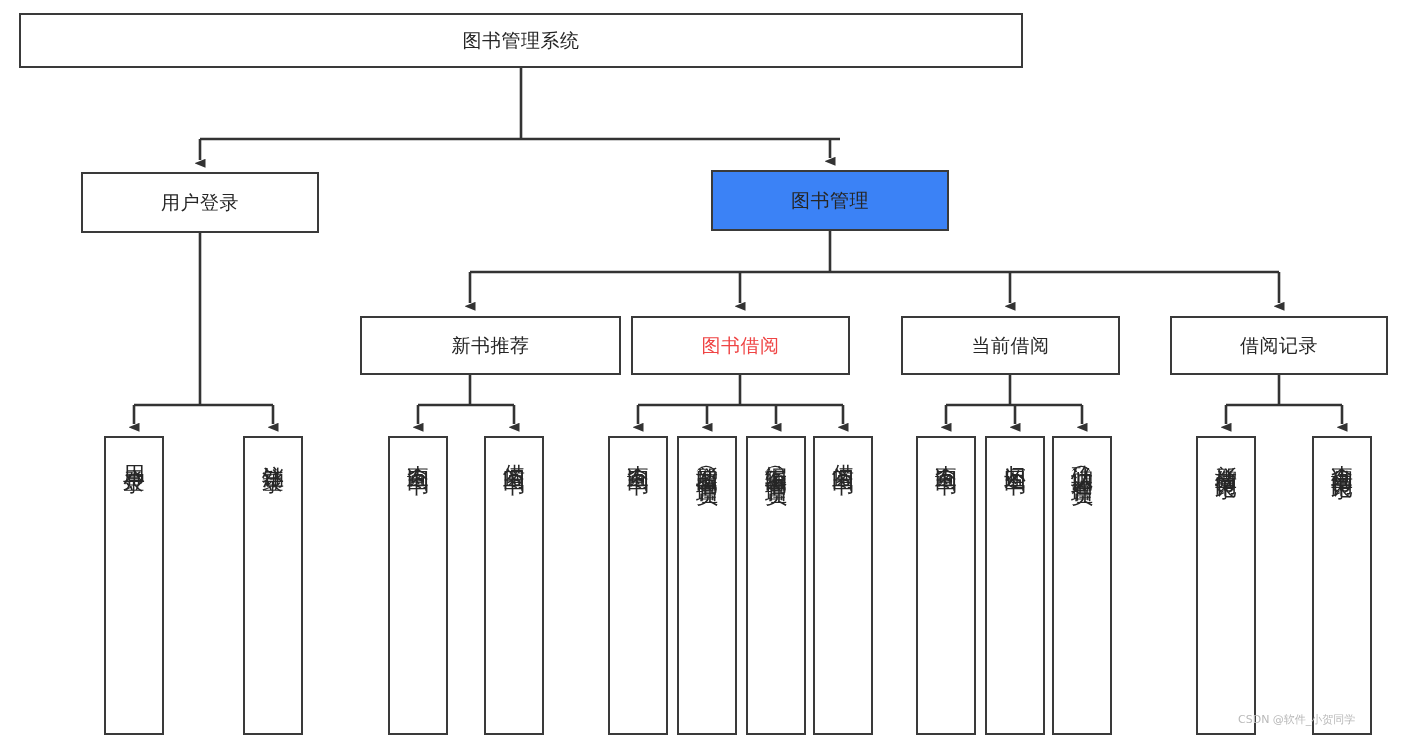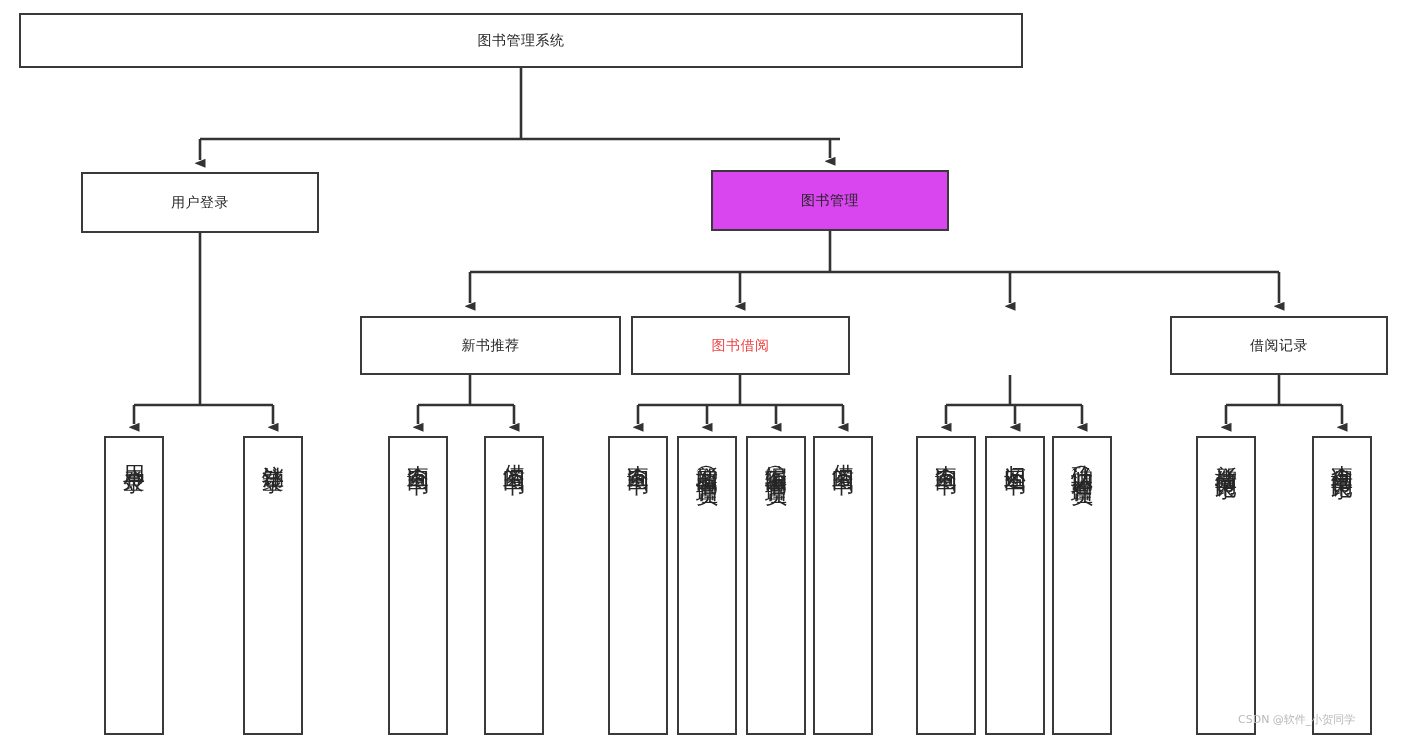--- a/index.html
+++ b/index.html
@@ -38,21 +38,21 @@
   }
   .node .node-label {
     display: block;
     text-align: center;
     line-height: 1.12;
     letter-spacing: 0.5px;
     color: #262626;
   }
   .node.horizontal .node-label {
     writing-mode: horizontal-tb;
-    font-size: 14px;
+    font-size: 19px;
   }
   .node.vertical {
     align-items: flex-start;
     padding-top: 9px;
   }
   .node.vertical .node-label {
     writing-mode: vertical-rl;
     text-orientation: upright;
     font-size: 22px;
     letter-spacing: 3px;
@@ -126,30 +126,33 @@
     </g>
   </svg>
 
   <div class="node horizontal" style="left: 19px; top: 13px; width: 1004px; height: 55px; border-color: rgb(58, 58, 58); background: rgb(255, 255, 255);">
     <span class="node-label" style="color: rgb(38, 38, 38);">图书管理系统</span>
   </div>
 
   <div class="node horizontal" style="left: 81px; top: 172px; width: 238px; height: 61px; border-color: rgb(58, 58, 58); background: rgb(255, 255, 255);">
     <span class="node-label" style="color: rgb(38, 38, 38);">用户登录</span>
   </div>
-  <div class="node horizontal" style="left: 711px; top: 170px; width: 238px; height: 61px; border-color: rgb(58, 58, 58); background: #d946ef;">
+  <div class="node horizontal" style="left: 711px; top: 170px; width: 238px; height: 61px; border-color: rgb(58, 58, 58); background: #3b82f6;">
     <span class="node-label" style="color: rgb(38, 38, 38);">图书管理</span>
   </div>
 
   <div class="node horizontal" style="left: 360px; top: 316px; width: 261px; height: 59px; border-color: rgb(58, 58, 58); background: rgb(255, 255, 255);">
     <span class="node-label" style="color: rgb(38, 38, 38);">新书推荐</span>
   </div>
   <div class="node horizontal" style="left: 631px; top: 316px; width: 219px; height: 59px; border-color: rgb(58, 58, 58); background: rgb(255, 255, 255);">
     <span class="node-label" style="color: #ef4444;">图书借阅</span>
   </div>
+  <div class="node horizontal" style="left: 901px; top: 316px; width: 219px; height: 59px; border-color: rgb(58, 58, 58); background: rgb(255, 255, 255);">
+    <span class="node-label" style="color: rgb(38, 38, 38);">当前借阅</span>
+  </div>
   <div class="node horizontal" style="left: 1170px; top: 316px; width: 218px; height: 59px; border-color: rgb(58, 58, 58); background: rgb(255, 255, 255);">
     <span class="node-label" style="color: rgb(38, 38, 38); text-align: center;">借阅记录</span>
   </div>
 
   <div class="node vertical" style="left: 104px; top: 436px; width: 60px; height: 299px; border-color: rgb(58, 58, 58); background: rgb(255, 255, 255);">
     <span class="node-label" style="color: rgb(38, 38, 38);">用户登录</span>
   </div>
   <div class="node vertical" style="left: 243px; top: 436px; width: 60px; height: 299px; border-color: rgb(58, 58, 58); background: rgb(255, 255, 255);">
     <span class="node-label" style="color: rgb(38, 38, 38);">注销登录</span>
   </div>

